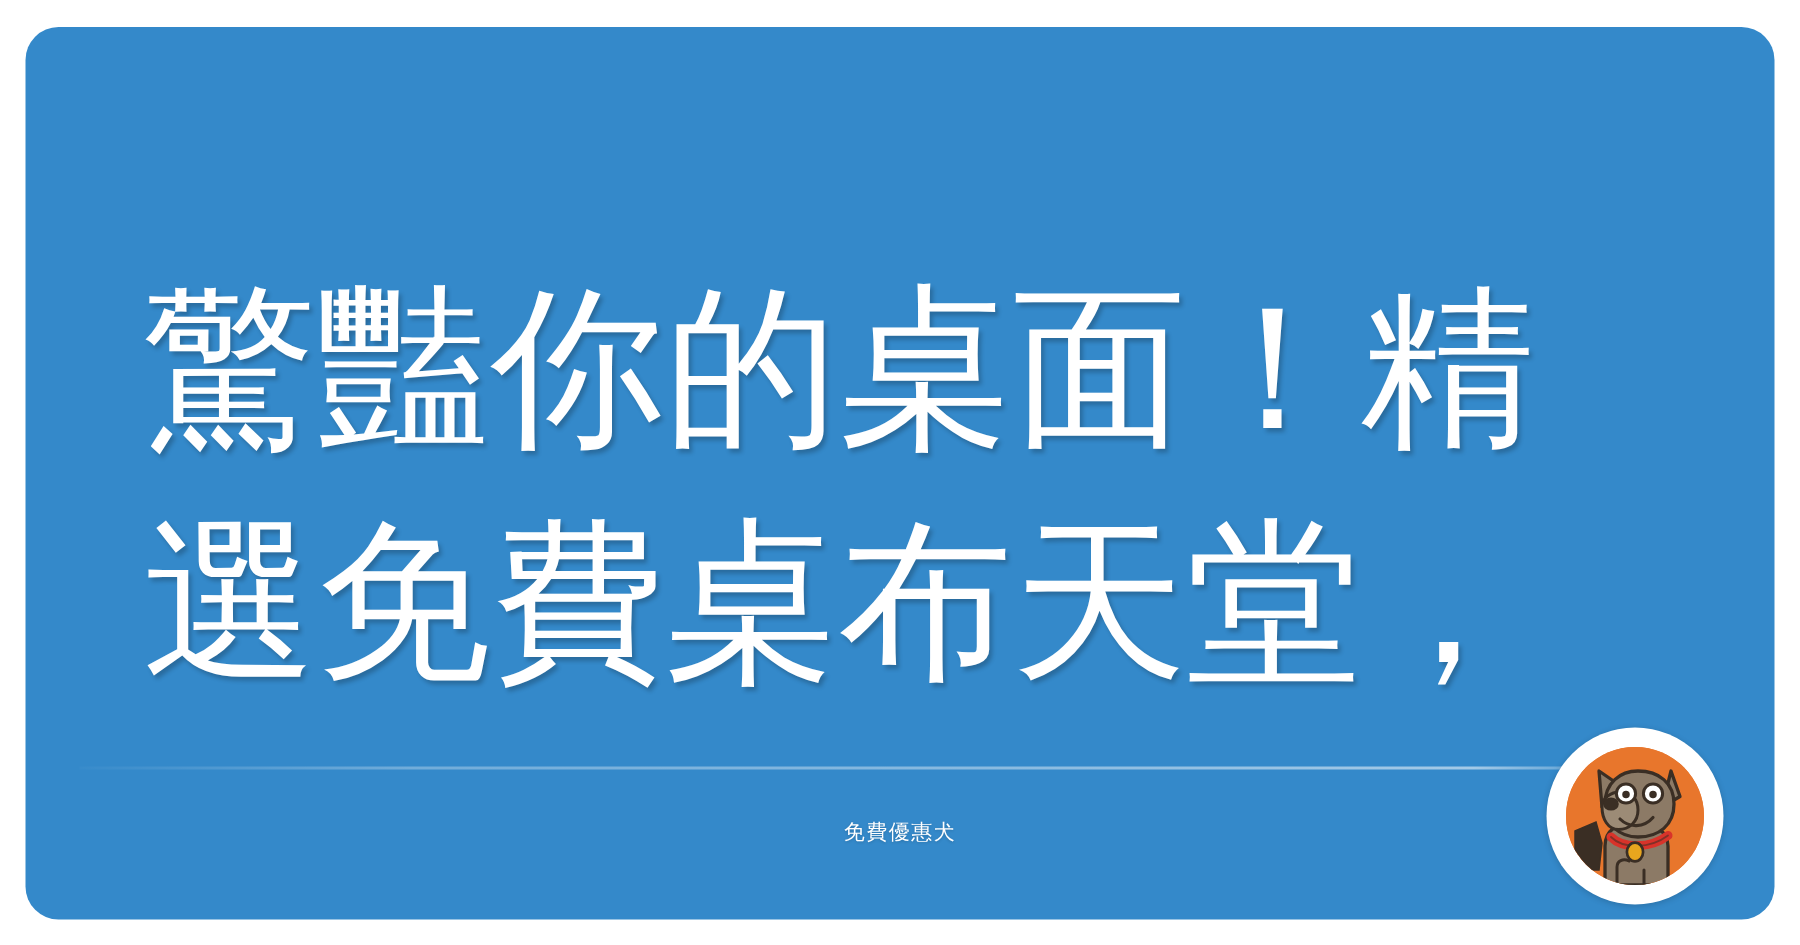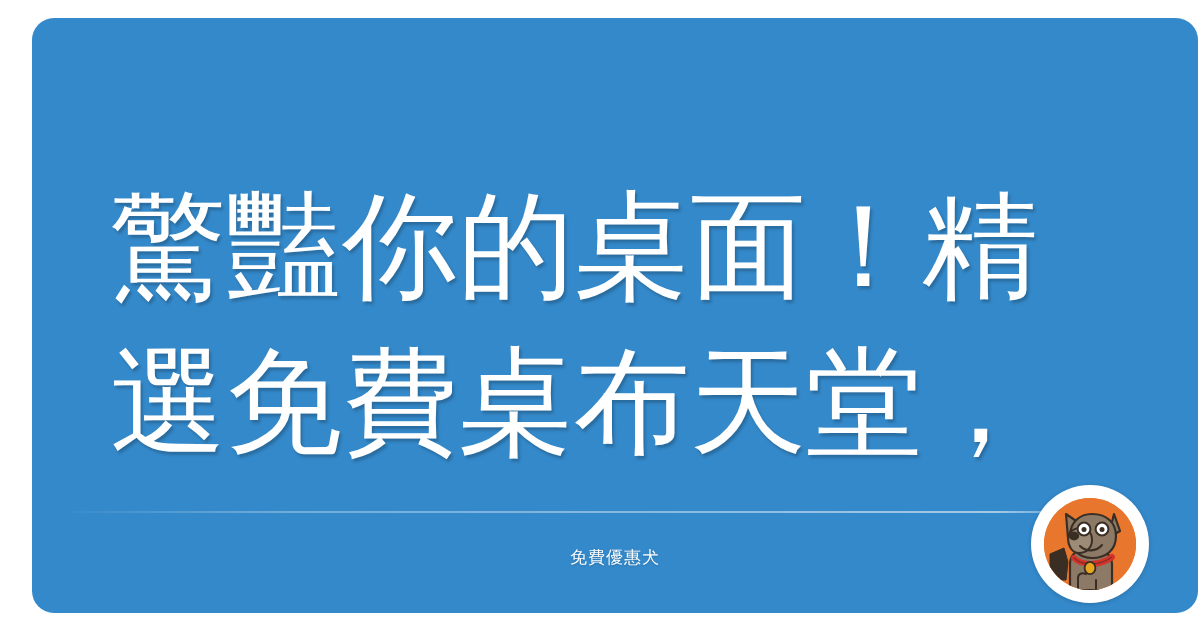--- a/index.html
+++ b/index.html
@@ -19,21 +19,21 @@
     position: relative;
     width: 1200px;
     height: 630px;
     background: #ffffff;
     overflow: hidden;
   }
 
   
   .card {
     position: absolute;
-    left: 32px;
+    left: 17px;
     top: 18px;
     width: 1166px;
     height: 595px;
     background: #3489ca;
     border-radius: 22px;
     overflow: hidden;
     box-sizing: border-box;
   }
 
   
@@ -73,21 +73,21 @@
 
   
   .footer-name {
     position: absolute;
     left: 0;
     top: 528px;
     width: 1166px;
     text-align: center;
     color: #ffffff;
     font-family: "DejaVu Sans", "Liberation Sans", sans-serif;
-    font-size: 17px;
+    font-size: 14px;
     font-weight: 400;
     letter-spacing: 1px;
     text-shadow: 0 1px 2px rgba(0,0,0,0.18);
   }
 
   
   .avatar {
     position: absolute;
     left: 1031px;
     top: 485px;

